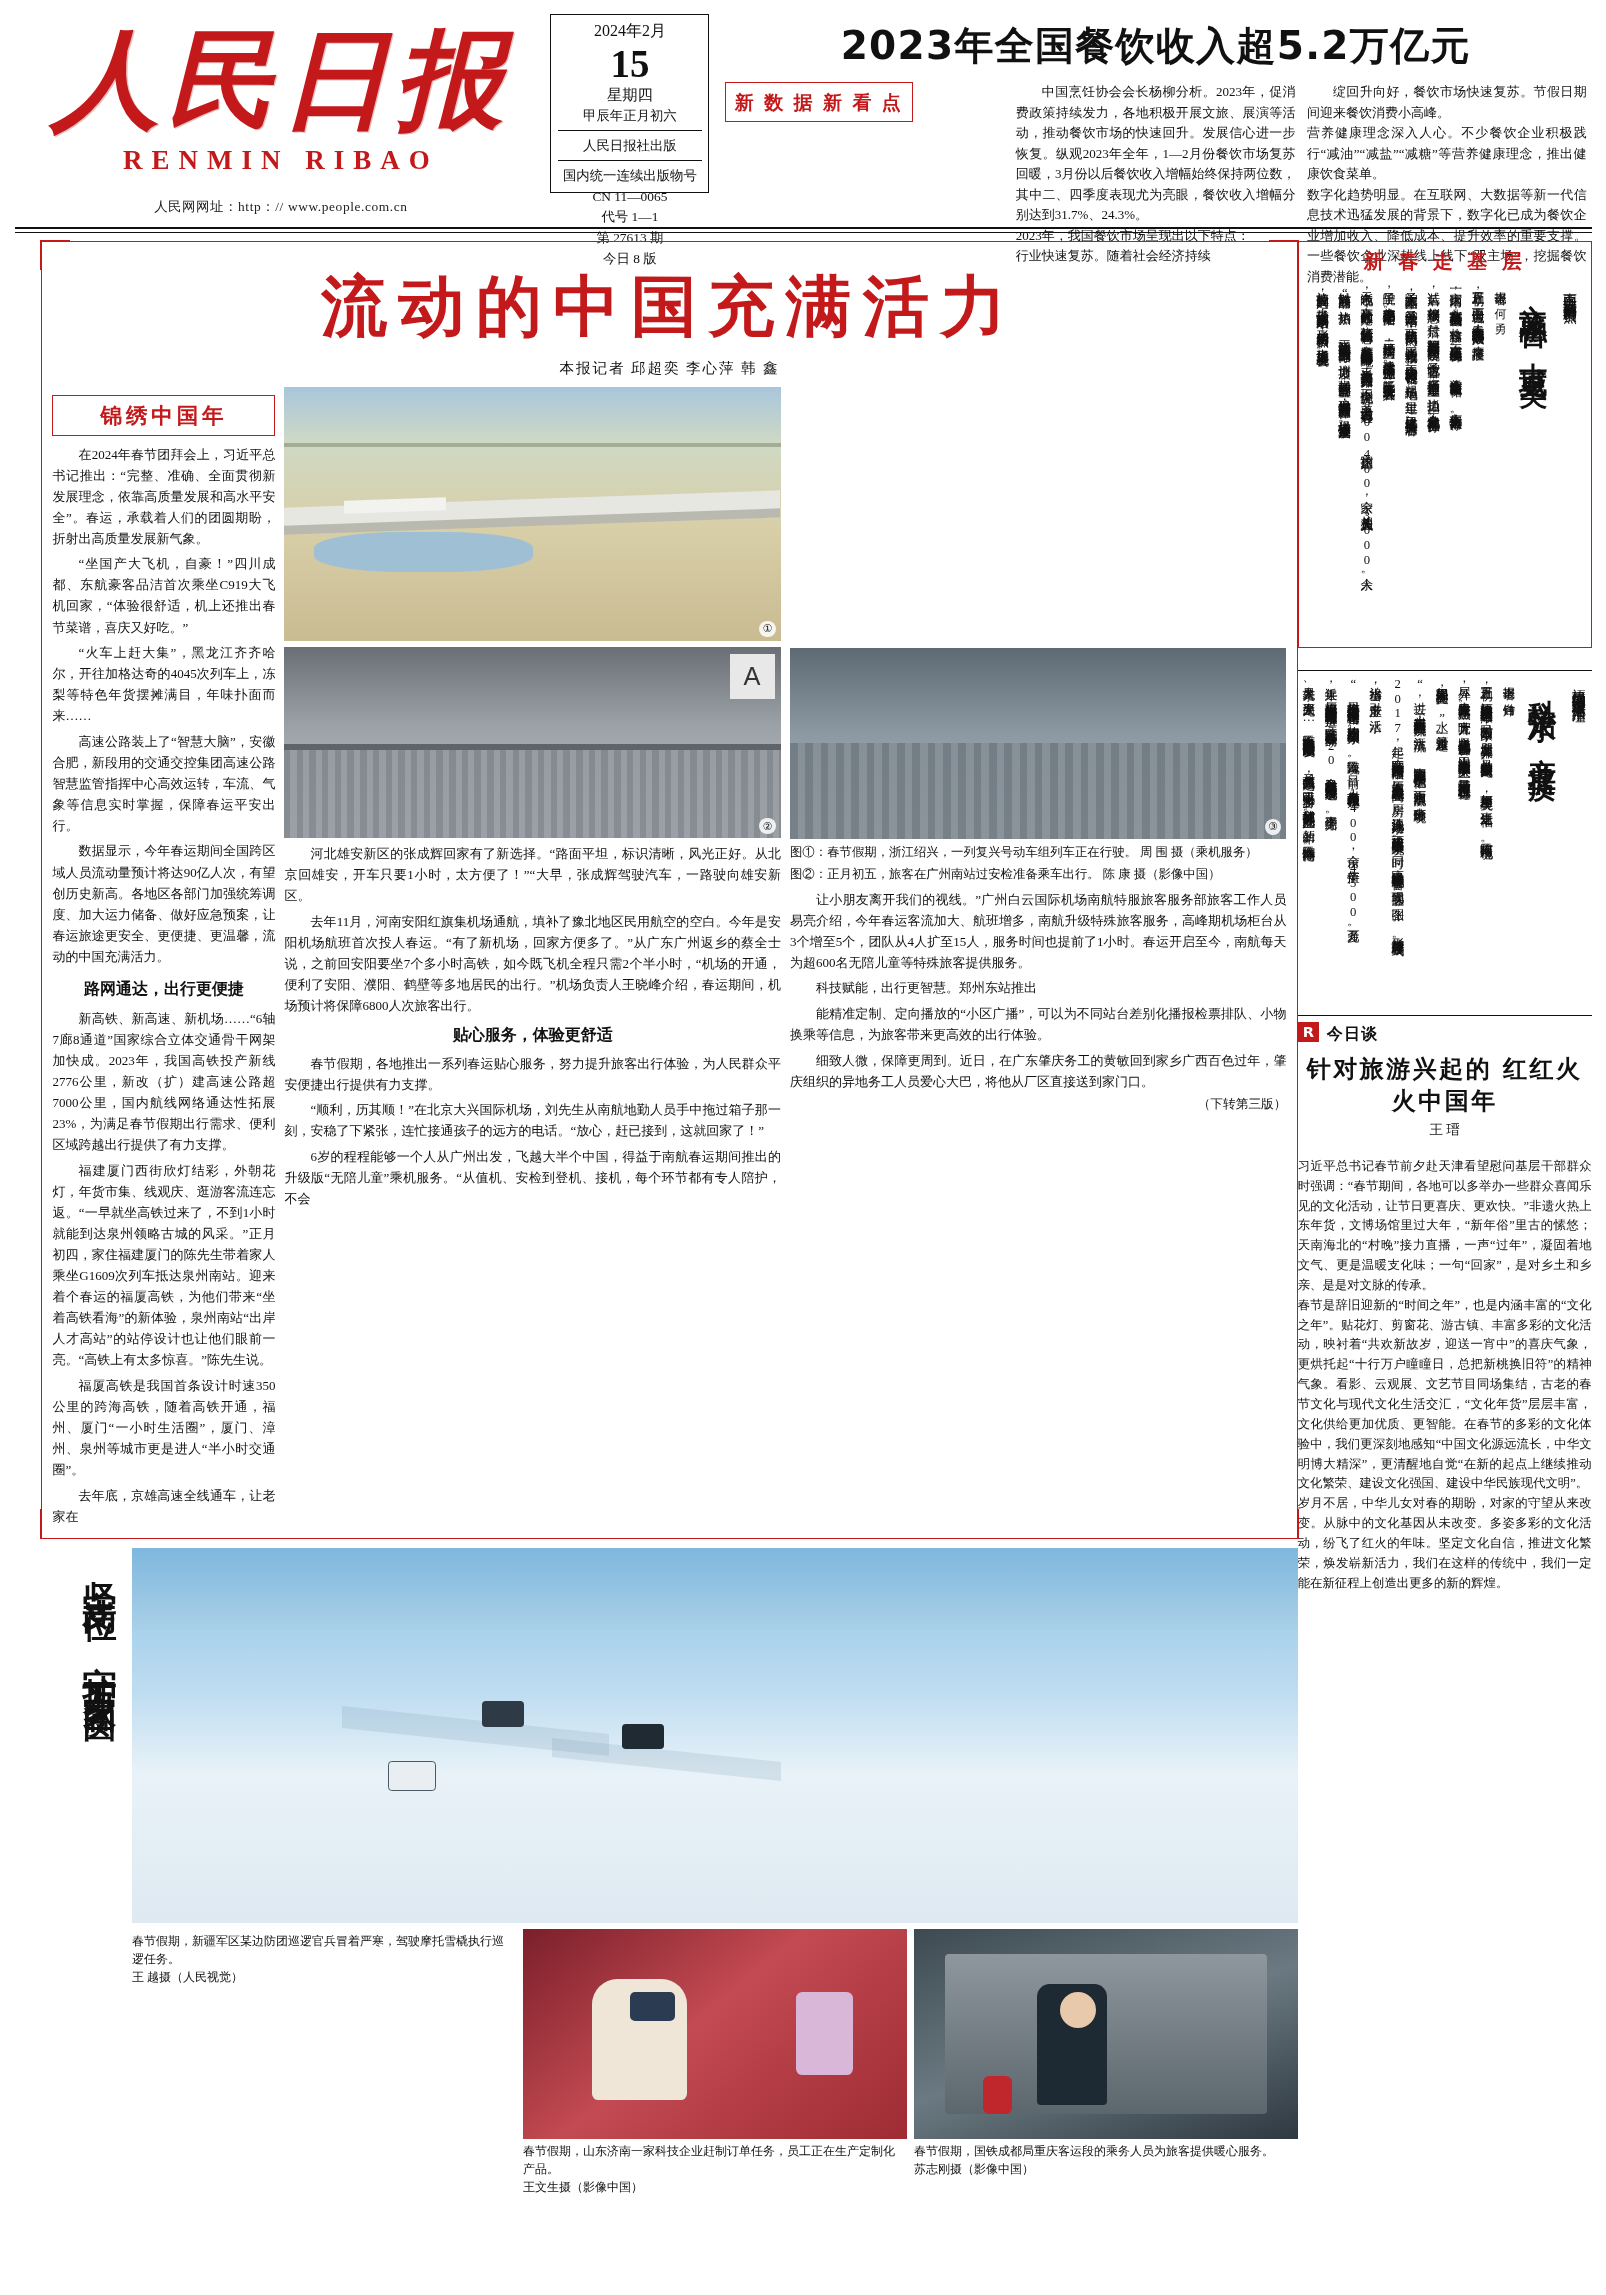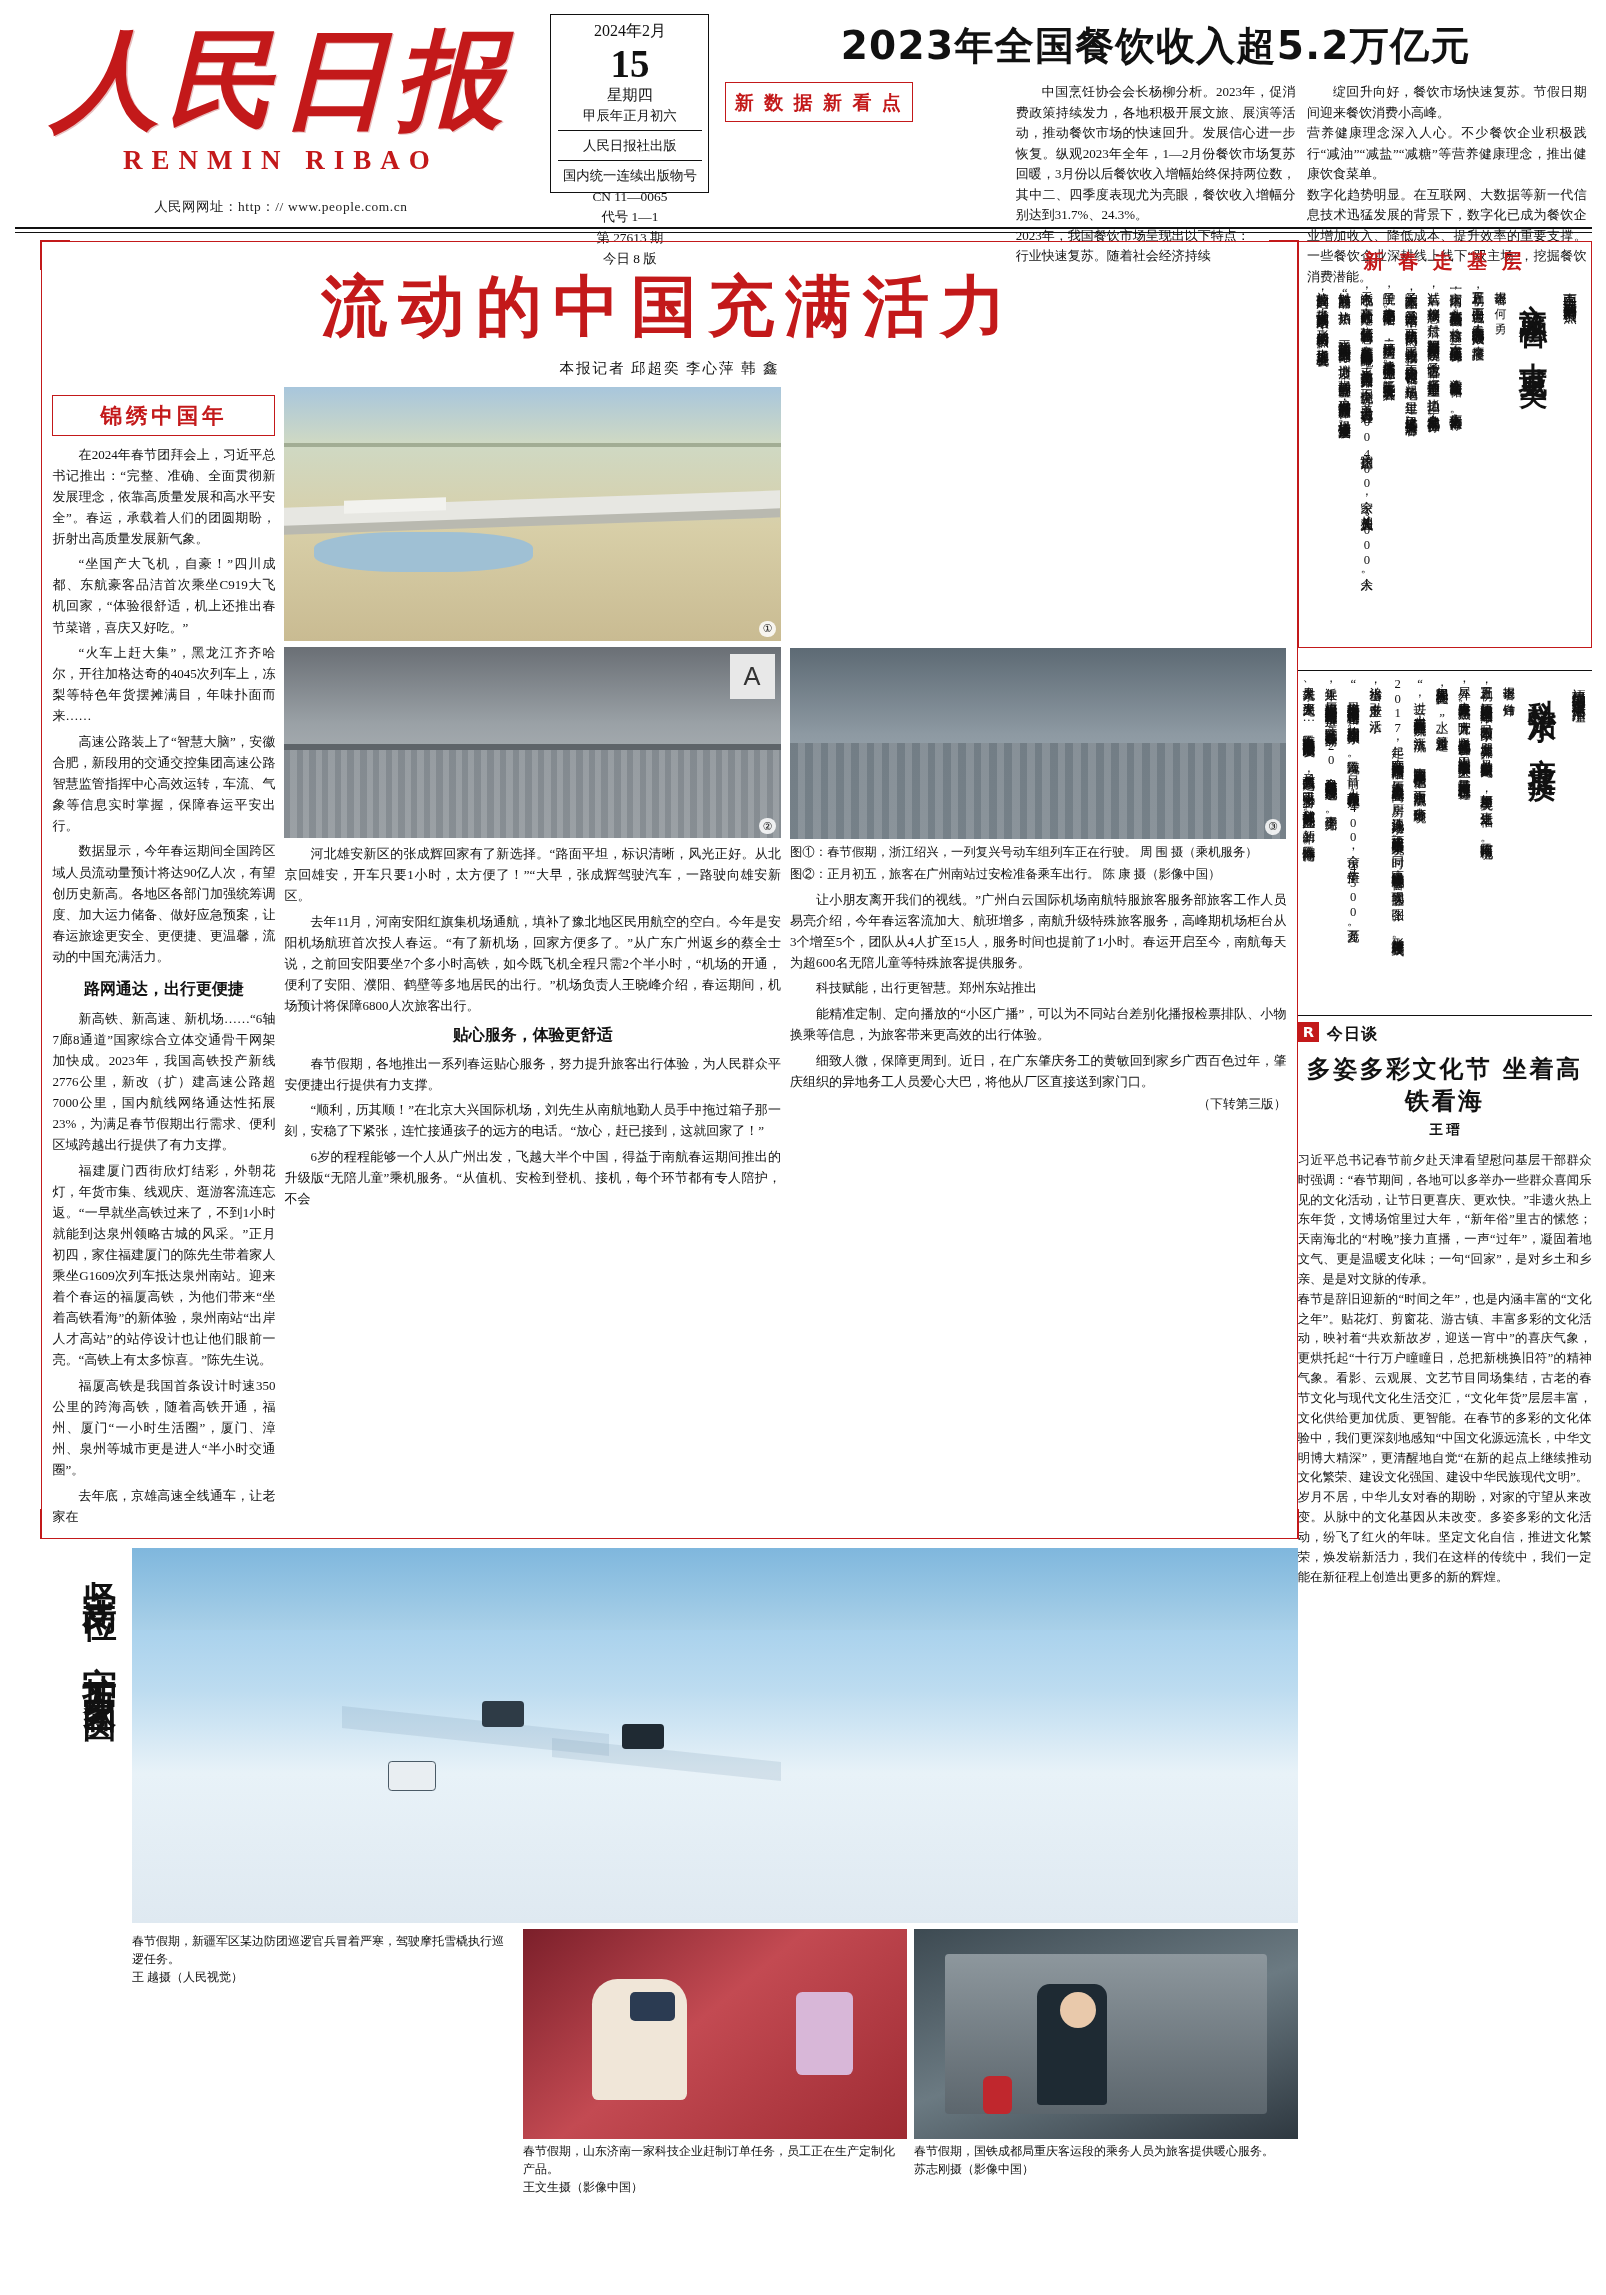--- a/index.html
+++ b/index.html
@@ -73,21 +73,21 @@
   .vsub{writing-mode:vertical-rl;text-orientation:upright;font-size:14px;letter-spacing:1.3px;line-height:1.5;margin:0 2.5px;}
   .vwrap{display:flex;flex-direction:row-reverse;justify-content:flex-start;align-items:flex-start;gap:2.5px;}
   .vbody{writing-mode:vertical-rl;text-orientation:upright;font-size:12.7px;line-height:1.75;height:356px;letter-spacing:0.6px;}
   .vauthor{writing-mode:vertical-rl;text-orientation:upright;font-size:12px;letter-spacing:0.6px;line-height:1.5;}
 
   .sec-divider{border-top:1.3px solid #111;margin:6.4px 0;}
   .jinriTag{display:inline-block;background:#c3191a;color:#fff;font-weight:bold;font-size:14.6px;padding:1.3px 5.1px;margin-right:5.1px;
             font-family:"DejaVu Sans","Liberation Sans",sans-serif;}
   .jinriTitle{font-family:"DejaVu Sans","Liberation Sans",sans-serif;font-weight:bold;font-size:16px;letter-spacing:1.3px;display:inline-block;vertical-align:middle;}
   .comm-head{font-family:"DejaVu Sans","Liberation Sans",sans-serif;font-weight:bold;font-size:24px;text-align:center;letter-spacing:2.5px;margin:7.6px 0 3.8px;}
-  .comm-author{text-align:center;font-size:13.4px;margin-bottom:12px;font-weight:bold;}
+  .comm-author{text-align:center;font-size:13.4px;margin-bottom:18px;}
 
   
   .bottom{display:flex;gap:9px;margin-top:9px;}
   .bottom-left{flex:1;display:flex;gap:7.6px;}
   .vslogan{writing-mode:vertical-rl;text-orientation:upright;font-family:"DejaVu Sans","Liberation Sans",sans-serif;font-weight:bold;
            font-size:34px;letter-spacing:9px;line-height:1.45;flex:0 0 83px;padding-top:6.4px;}
   .snowph{height:375px;background:linear-gradient(#8fc4e8 0%,#bddcf0 38%,#e8f2f8 60%,#dfe9f1 100%);position:relative;overflow:hidden;}
   .tri{position:absolute;background:rgba(120,150,175,.55);}
   .smallrow{display:flex;gap:7.6px;margin-top:6.4px;}
   .smallcell{flex:1;}
@@ -308,21 +308,21 @@
         </div>
       </div>
 
       <div class="sec-divider"></div>
 
       <div>
         <div style="margin-bottom:3.8px">
           <span class="jinriTag">R</span>
           <span class="jinriTitle">今日谈</span>
         </div>
-        <div class="comm-head">多姿多彩文化节   坐着高铁看海</div>
+        <div class="comm-head">针对旅游兴起的   红红火火中国年</div>
         <div class="comm-author">王  瑨</div>
         <div class="art-sm" style="white-space:pre-line">习近平总书记春节前夕赴天津看望慰问基层干部群众时强调：“春节期间，各地可以多举办一些群众喜闻乐见的文化活动，让节日更喜庆、更欢快。”非遗火热上东年货，文博场馆里过大年，“新年俗”里古的愫悠；天南海北的“村晚”接力直播，一声“过年”，凝固着地文气、更是温暖支化味；一句“回家”，是对乡土和乡亲、是是对文脉的传承。
 春节是辞旧迎新的“时间之年”，也是内涵丰富的“文化之年”。贴花灯、剪窗花、游古镇、丰富多彩的文化活动，映衬着“共欢新故岁，迎送一宵中”的喜庆气象，更烘托起“十行万户瞳瞳日，总把新桃换旧符”的精神气象。看影、云观展、文艺节目同场集结，古老的春节文化与现代文化生活交汇，“文化年货”层层丰富，文化供给更加优质、更智能。在春节的多彩的文化体验中，我们更深刻地感知“中国文化源远流长，中华文明博大精深”，更清醒地自觉“在新的起点上继续推动文化繁荣、建设文化强国、建设中华民族现代文明”。
 岁月不居，中华儿女对春的期盼，对家的守望从来改变。从脉中的文化基因从未改变。多姿多彩的文化活动，纷飞了红火的年味。坚定文化自信，推进文化繁荣，焕发崭新活力，我们在这样的传统中，我们一定能在新征程上创造出更多的新的辉煌。</div>
       </div>
 
     </div>
   </div>
 </div>
 

